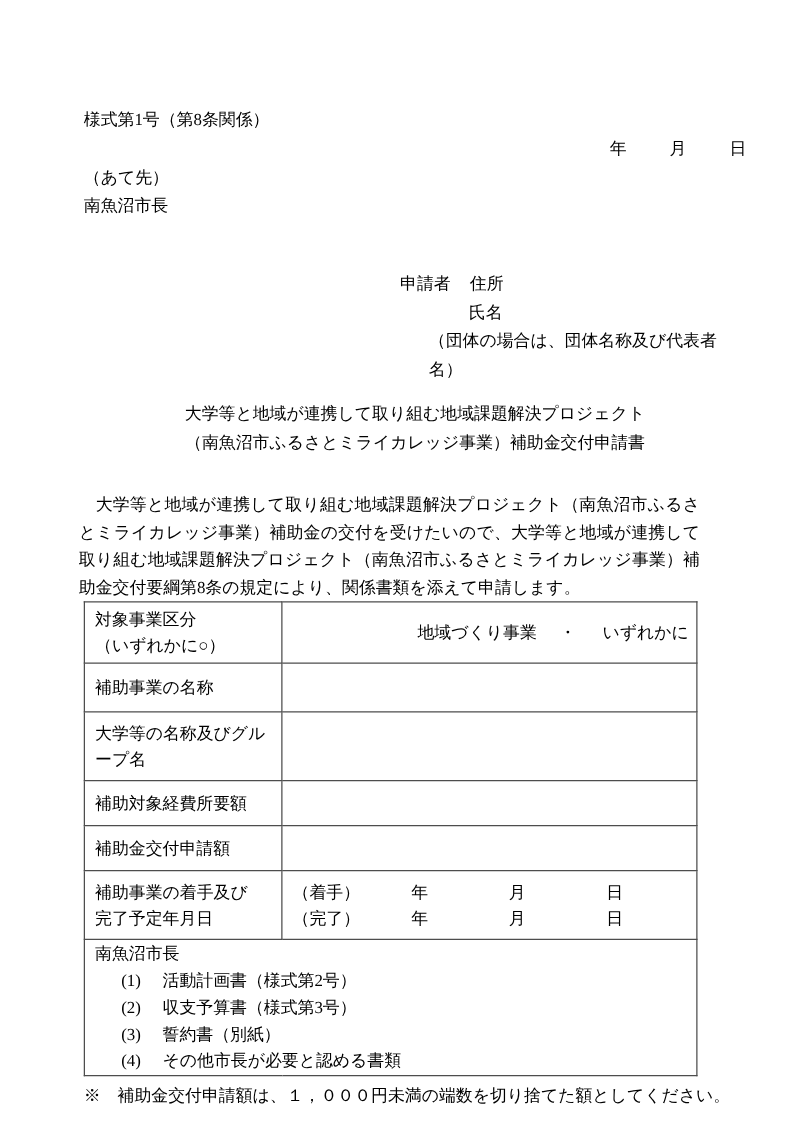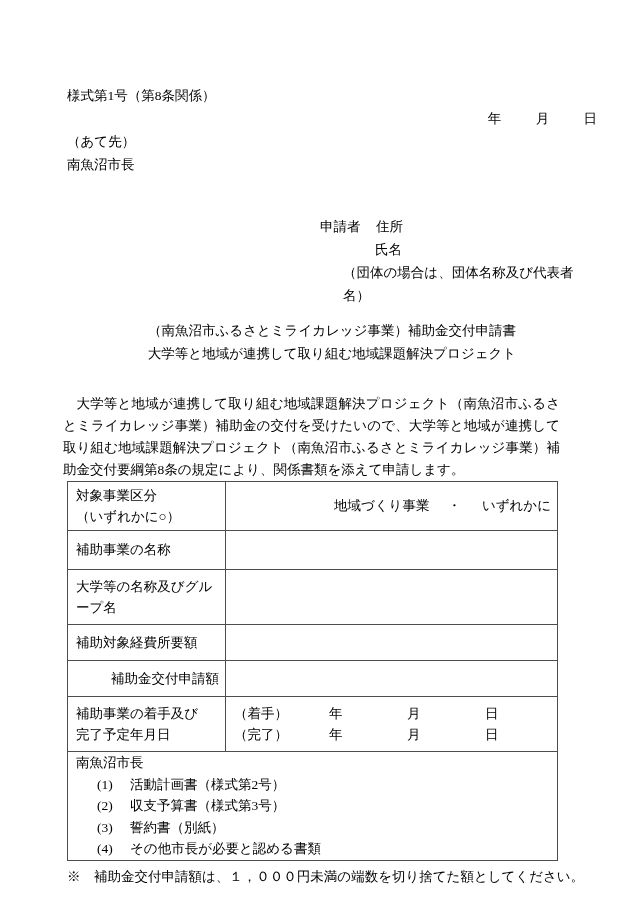--- a/index.html
+++ b/index.html
@@ -51,21 +51,21 @@
     padding: 0 6px 0 8px;
     vertical-align: middle;
     line-height: 21.5px;
     font-size: 13.5px;
   }
   td.label-col { width: 143px; margin-top: 11px; }
   tr.r1 td { height: 48px; }
   tr.r2 td { height: 38px; }
   tr.r3 td { height: 54px; }
   tr.r4 td { height: 35px; }
-  tr.r5 td { height: 35px; text-align: right; }
+  tr.r5 td { height: 35px; }
   tr.r6 td { height: 54px; }
   .category-options {
     display: flex;
     justify-content: flex-end;
     align-items: center;
   }
   .category-options .opt-sep { margin: 0 21px 0 18px; }
   .sched-line .sched-prefix { display: inline-block; width: 95px; }
   .sched-line .sched-col { display: inline-block; width: 78px; }
   td.attachments-cell {
@@ -93,22 +93,22 @@
   <div class="addressee-name">南魚沼市長</div>
 
   <div class="applicant-row">
     <span>申請者</span>
     <span class="address-label">住所</span>
   </div>
   <div class="name-row">氏名</div>
   <div class="org-note">（団体の場合は、団体名称及び代表者名）</div>
 
   <div class="doc-title">
+    <div>大学等と地域が連携して取り組む地域課題解決プロジェクト</div>
     <div>（南魚沼市ふるさとミライカレッジ事業）補助金交付申請書</div>
-    <div>大学等と地域が連携して取り組む地域課題解決プロジェクト</div>
   </div>
 
   <div class="body-text">大学等と地域が連携して取り組む地域課題解決プロジェクト（南魚沼市ふるさとミライカレッジ事業）補助金の交付を受けたいので、大学等と地域が連携して取り組む地域課題解決プロジェクト（南魚沼市ふるさとミライカレッジ事業）補助金交付要綱第8条の規定により、関係書類を添えて申請します。</div>
 
   <table class="app-table">
     <tbody>
       <tr class="r1">
         <td class="label-col">
           <div>対象事業区分</div>
           <div>（いずれかに○）</div>

